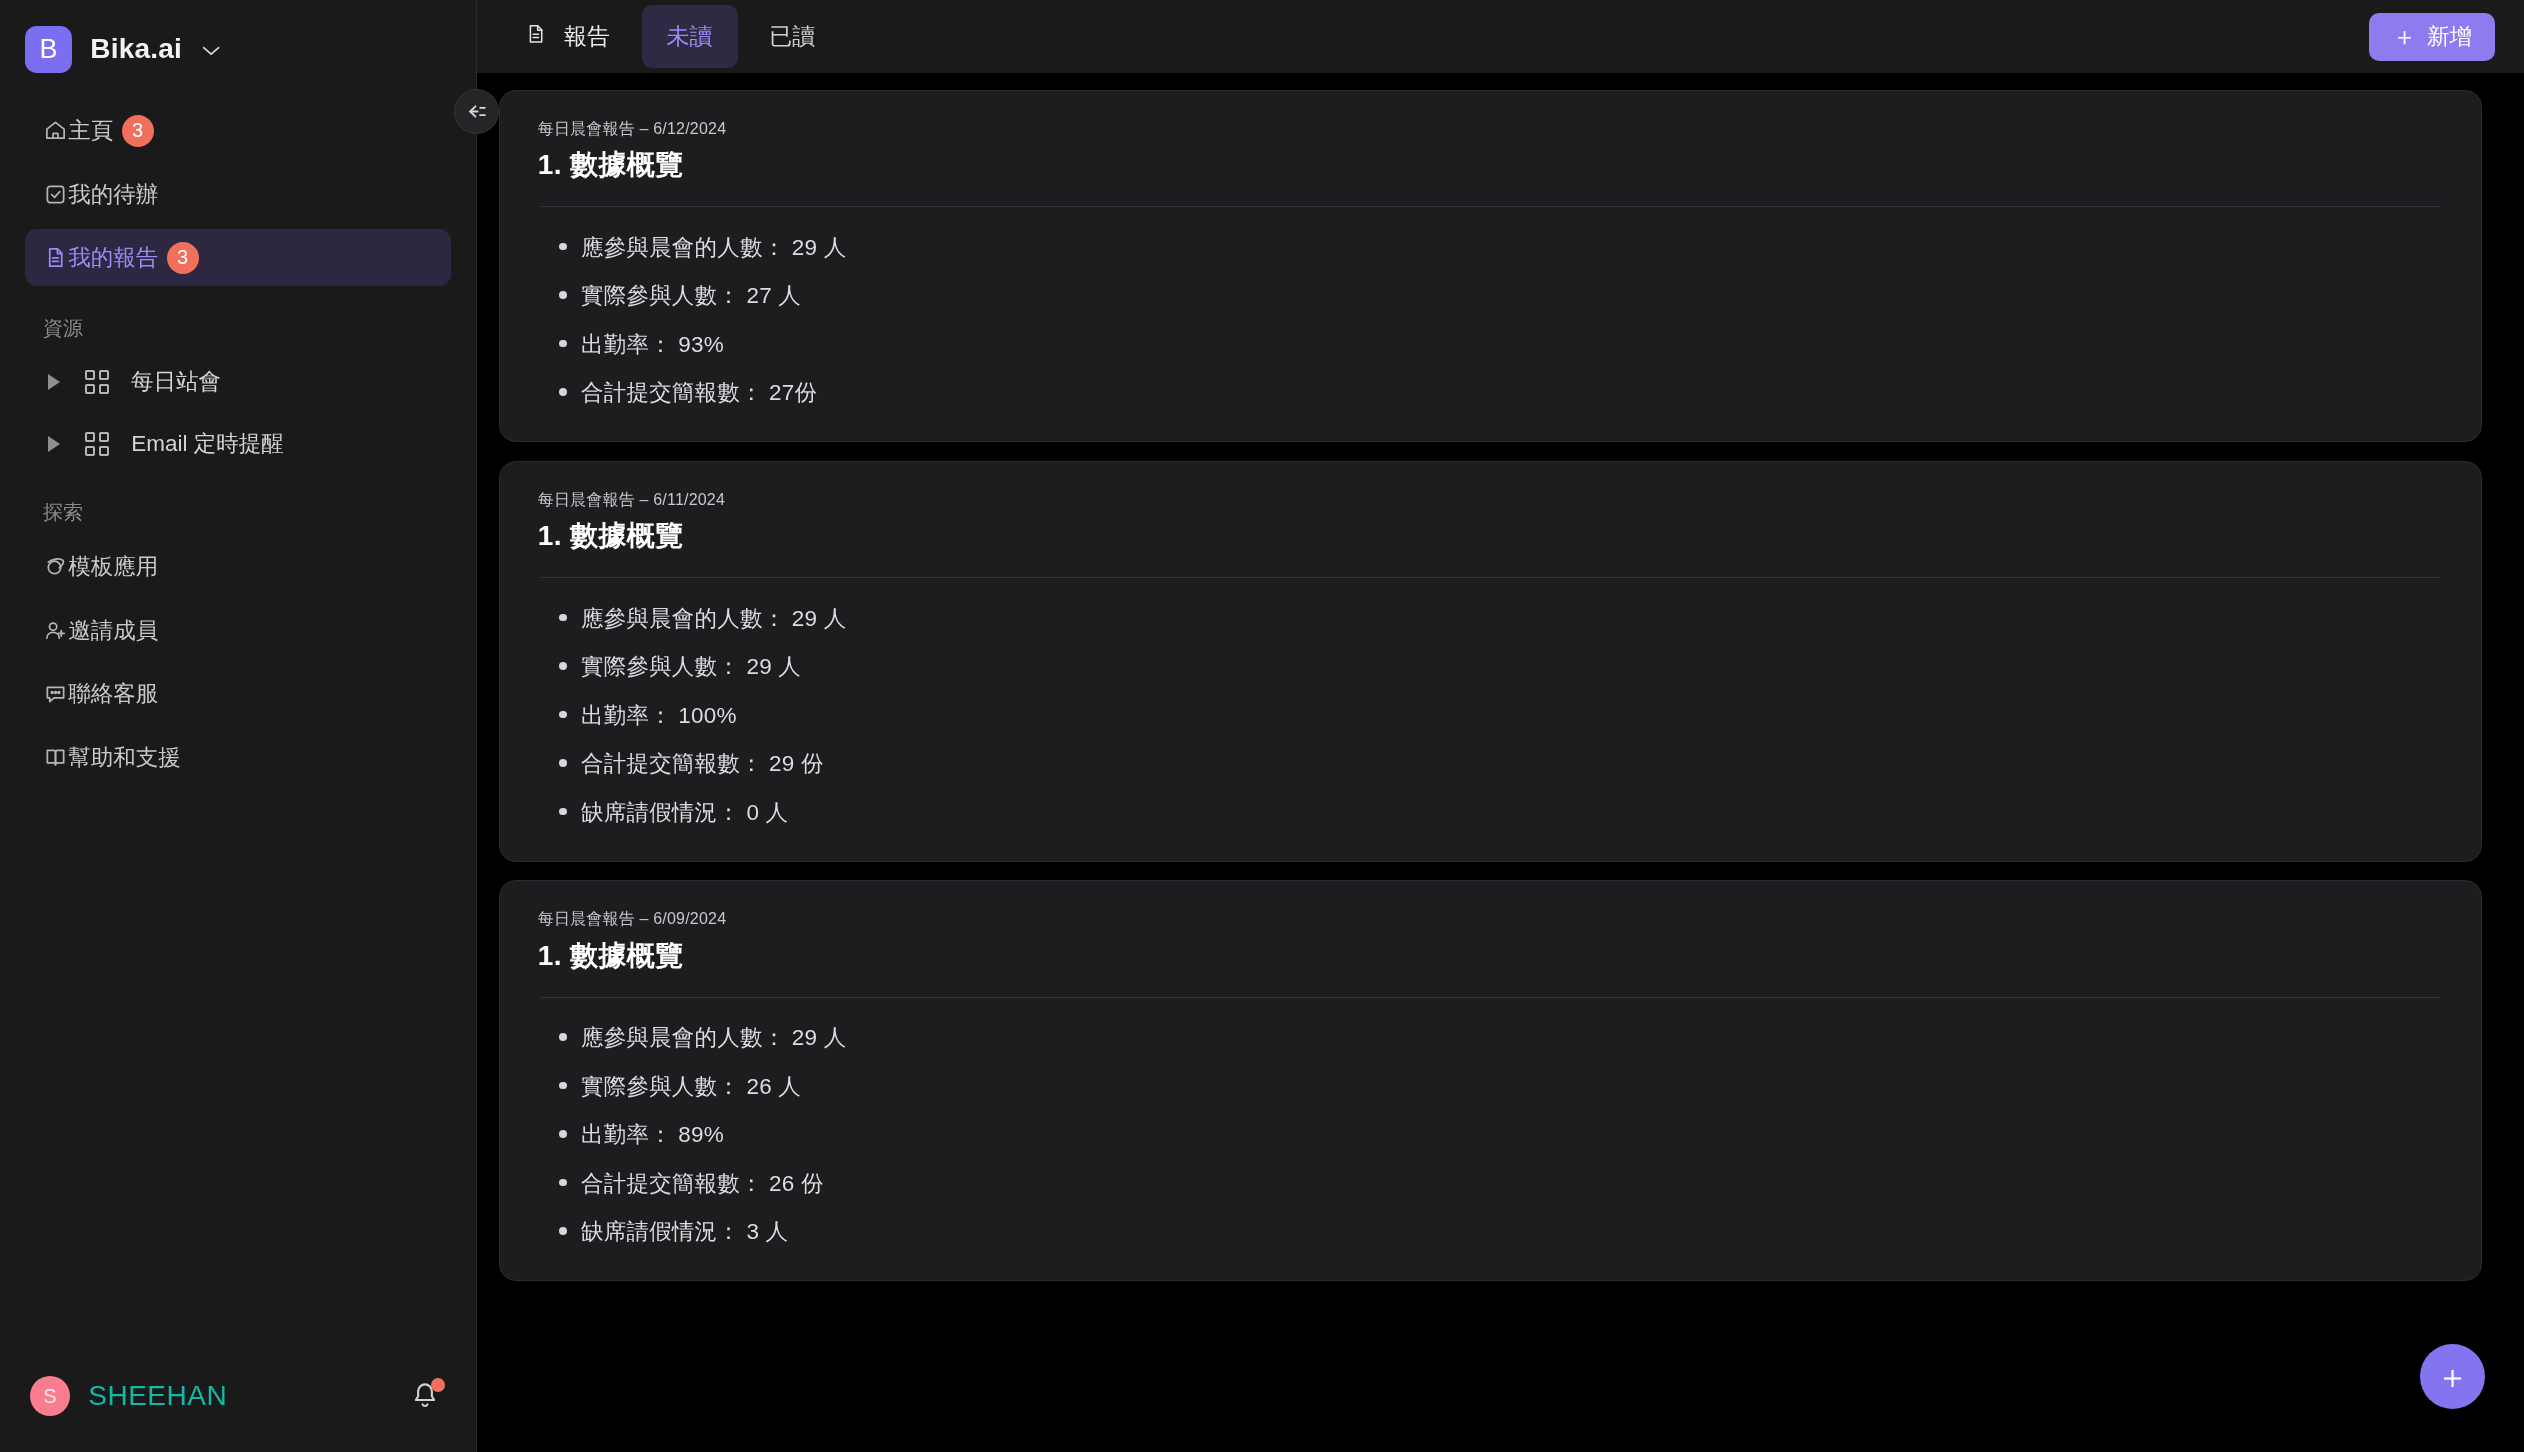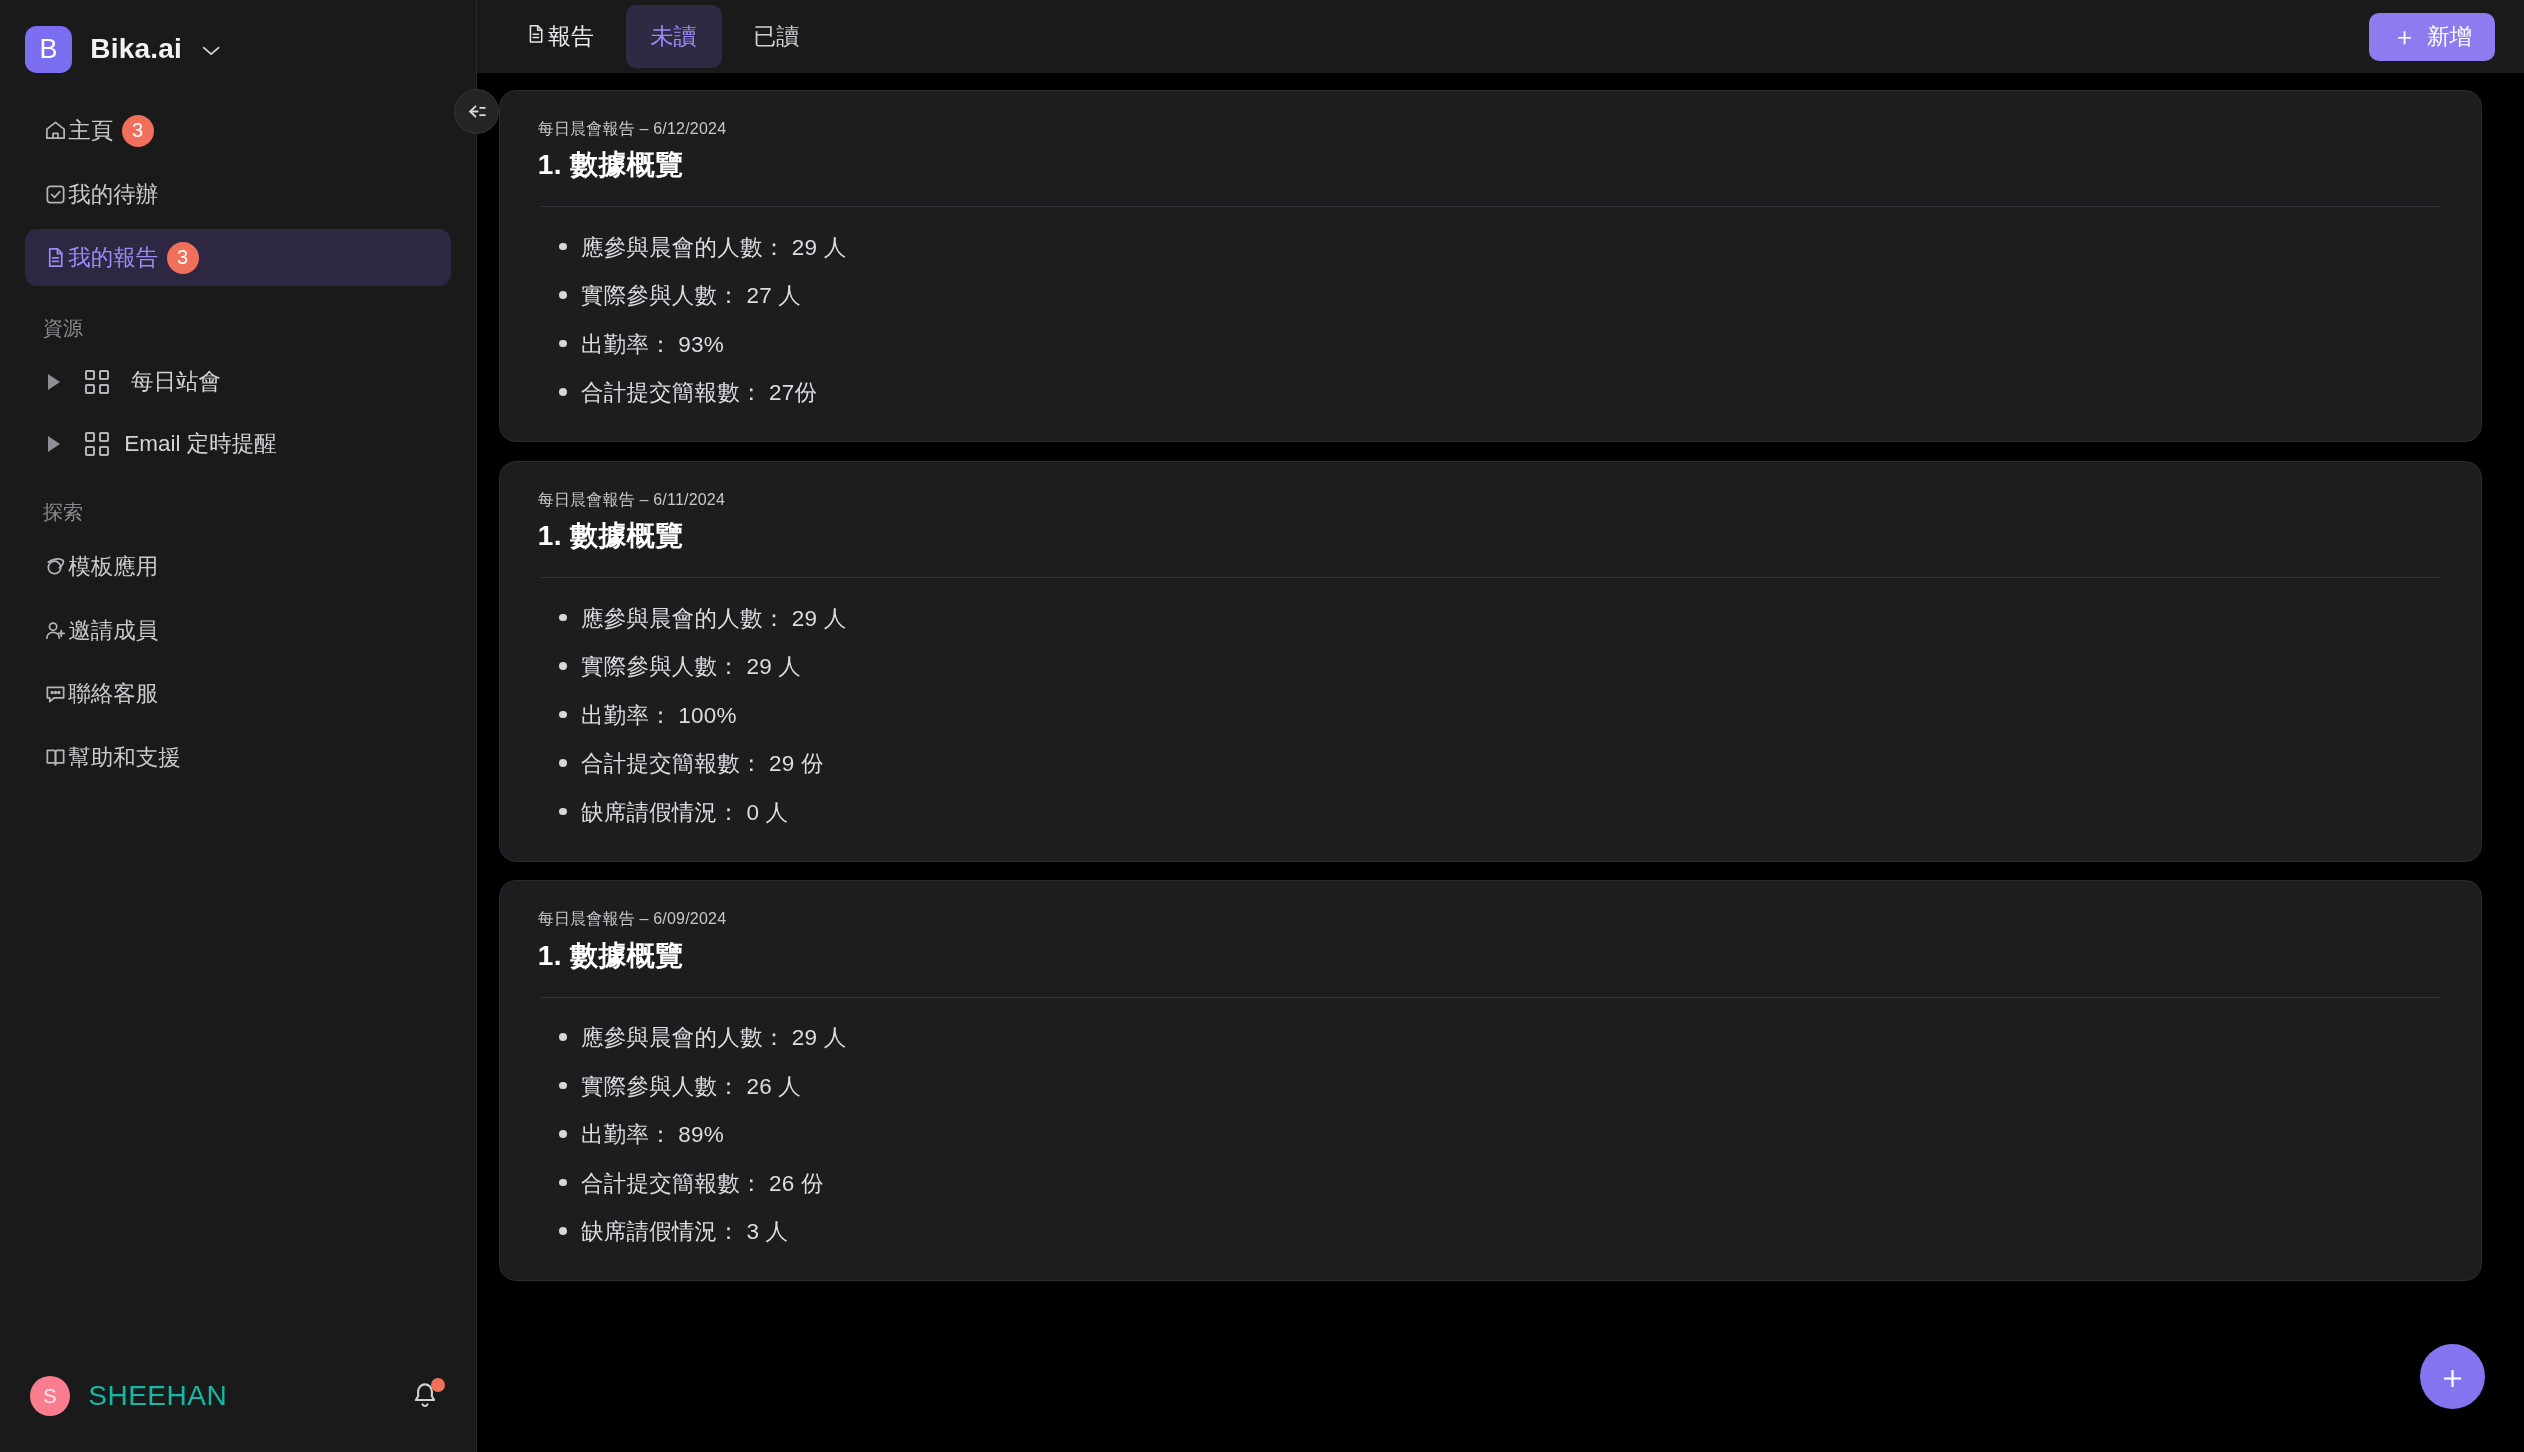--- a/index.html
+++ b/index.html
@@ -91,21 +91,21 @@
     z-index: 30; cursor: pointer;
   }
 
   
   .main { flex: 1 1 auto; display: flex; flex-direction: column; background: #000; min-width: 0; position: relative; }
   .topbar {
     height: 73px; background: #1a1a1a;
     display: flex; align-items: stretch; padding: 0 30px 0 20px; flex: 0 0 73px;
   }
   .tab {
-    display: flex; align-items: center; gap: 1px;
+    display: flex; align-items: center; gap: 17px;
     padding: 0 25px; border-radius: 10px; margin: 5px 3.3px;
     color: #cfcfd4; font-size: 23px; cursor: pointer; white-space: nowrap;
   }
   .tab.title { color: #eaeaee; font-weight: 400; }
   .tab.active { background: #2f2943; color: #9b8bf5; }
   .topbar-spacer { flex: 1 1 auto; }
   .add-btn {
     align-self: center; display: flex; align-items: center; gap: 10px;
     background: #8c7cf0; color: #fff; border: none; border-radius: 10px;
     height: 48px; padding: 0 23px; font-size: 22.5px; cursor: pointer;
@@ -211,21 +211,21 @@
         <span style="margin-left:6.7px">每日站會</span>
       </div>
       <div class="tree-item">
         <span class="caret-right"></span>
         <span class="grid-ico">
             <i></i>
             <i></i>
             <i></i>
             <i></i>
           </span>
-        <span style="margin-left:0">Email 定時提醒</span>
+        <span style="margin-left:7px">Email 定時提醒</span>
       </div>
     </div>
 
     <div class="section-label">探索</div>
 
     <nav class="nav" style="padding-top:0">
       <div class="nav-item">
         <span class="ico">
           <svg width="23" height="23" viewBox="0 0 24 24" fill="none" stroke="#b4b4ba" stroke-width="1.8" stroke-linecap="round">
               <circle cx="11" cy="13" r="6.5"></circle>

